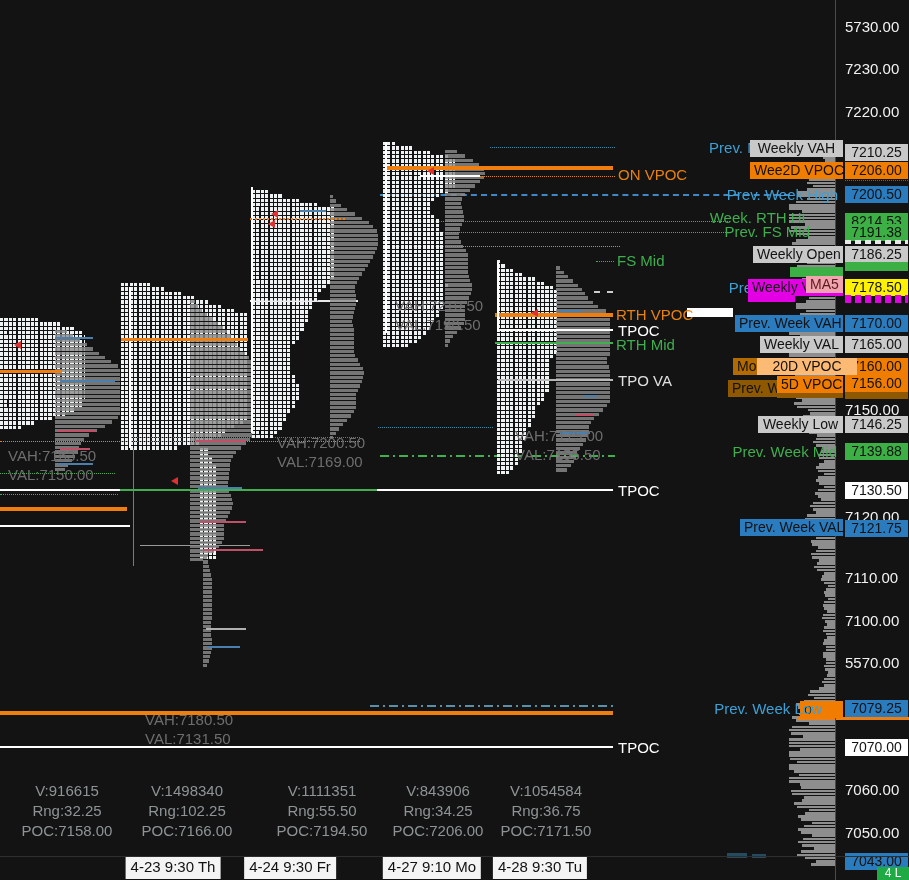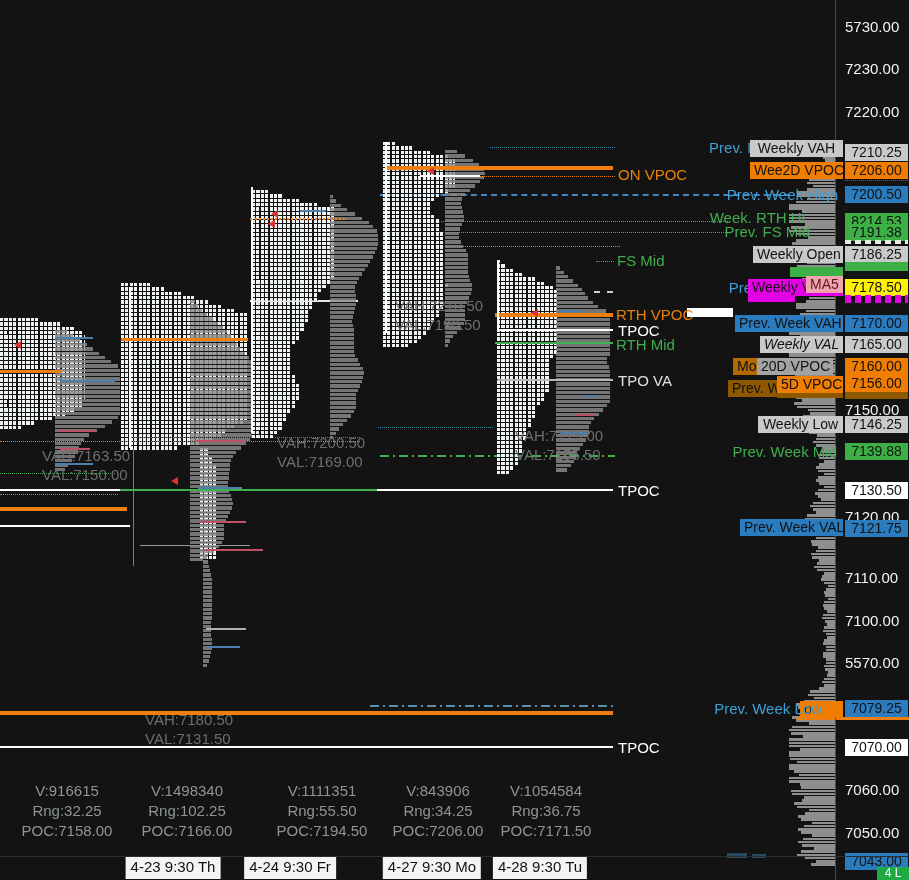--- a/index.html
+++ b/index.html
@@ -862,21 +862,21 @@
     </div>
   <div id="layer-text" class="abs">
       <div class="abs chart-label" style="left: 618px; top: 166px; color: rgb(232, 130, 12);">ON VPOC</div>
       <div class="abs chart-label" style="left: 617px; top: 252px; color: rgb(63, 174, 78);">FS Mid</div>
       <div class="abs chart-label" style="left: 616px; top: 306px; color: rgb(232, 130, 12);">RTH VPOC</div>
       <div class="abs chart-label" style="left: 618px; top: 322px; color: rgb(255, 255, 255);">TPOC</div>
       <div class="abs chart-label" style="left: 616px; top: 336px; color: rgb(63, 174, 78);">RTH Mid</div>
       <div class="abs chart-label" style="left: 618px; top: 372px; color: rgb(224, 224, 224);">TPO VA</div>
       <div class="abs chart-label" style="left: 618px; top: 482px; color: rgb(255, 255, 255);">TPOC</div>
       <div class="abs chart-label" style="left: 618px; top: 739px; color: rgb(255, 255, 255);">TPOC</div>
-      <div class="abs va-text" style="left: 42px; top: 446px;">
+      <div class="abs va-text" style="left: 8px; top: 446px;">
         <div>VAH:7163.50</div>
         <div>VAL:7150.00</div>
       </div>
       <div class="abs va-text" style="left: 395px; top: 296px;">
         <div>VAH:7210.50</div>
         <div>VAL:7190.50</div>
       </div>
       <div class="abs va-text" style="left: 277px; top: 433px;">
         <div>VAH:7200.50</div>
         <div>VAL:7169.00</div>
@@ -962,32 +962,32 @@
       <div class="abs lvl-box" style="left: 750px; width: 93px; top: 140px; background: rgb(201, 201, 201); color: rgb(18, 18, 18); text-align: center;">Weekly VAH</div>
       <div class="abs lvl-box" style="left: 750px; width: 93px; top: 162px; background: rgb(240, 125, 0); color: rgb(18, 18, 18); text-align: center;">Wee2D VPOC</div>
       <div class="abs lvl-text" style="left: 638px; width: 200px; top: 186px; color: rgb(62, 160, 214); text-align: right;">Prev. Week High</div>
       <div class="abs lvl-text" style="left: 605px; width: 200px; top: 209px; color: rgb(63, 174, 78); text-align: right;">Week. RTH Hi</div>
       <div class="abs lvl-text" style="left: 610px; width: 200px; top: 223px; color: rgb(63, 174, 78); text-align: right;">Prev. FS Mid</div>
       <div class="abs lvl-box" style="left: 753px; width: 90px; top: 246px; background: rgb(201, 201, 201); color: rgb(18, 18, 18); text-align: center;">Weekly Open</div>
       <div class="abs lvl-text" style="left: 552px; width: 200px; top: 279px; color: rgb(62, 160, 214); text-align: right;">Pre</div>
       <div class="abs lvl-box" style="left: 748px; width: 95px; top: 279px; background: rgb(228, 0, 228); color: rgb(18, 18, 18); text-align: left;">Weekly V</div>
       <div class="abs lvl-box" style="left: 806px; width: 37px; top: 276px; background: rgb(242, 163, 176); color: rgb(90, 26, 26); text-align: center;">MA5</div>
       <div class="abs lvl-box" style="left: 735px; width: 108px; top: 315px; background: rgb(43, 124, 190); color: rgb(18, 18, 18); text-align: center;">Prev. Week VAH</div>
-      <div class="abs lvl-box" style="left: 760px; width: 83px; top: 336px; background: rgb(201, 201, 201); color: rgb(18, 18, 18); text-align: center; font-style: italic;">Weekly VAL</div>
+      <div class="abs lvl-box" style="left: 760px; width: 83px; top: 336px; background: rgb(201, 201, 201); color: rgb(18, 18, 18); text-align: center;">Weekly VAL</div>
       <div class="abs lvl-box" style="left: 733px; width: 27px; top: 358px; background: rgb(179, 106, 0); color: rgb(18, 18, 18); text-align: center;">Mor</div>
-      <div class="abs lvl-box" style="left: 757px; width: 76px; top: 358px; background: #a3a3a3; color: rgb(18, 18, 18); text-align: center;">20D VPOC</div>
+      <div class="abs lvl-box" style="left: 757px; width: 100px; top: 358px; background: #fdba74; color: rgb(18, 18, 18); text-align: center;">20D VPOC</div>
       <div class="abs lvl-box" style="left: 728px; width: 115px; top: 380px; background: rgb(141, 88, 0); color: rgb(18, 18, 18); text-align: left;">Prev. W</div>
       <div class="abs lvl-box" style="left: 777px; width: 66px; top: 376px; background: rgb(240, 125, 0); color: rgb(18, 18, 18); text-align: center;">5D VPOC</div>
       <div class="abs lvl-box" style="left: 758px; width: 85px; top: 416px; background: rgb(201, 201, 201); color: rgb(18, 18, 18); text-align: center;">Weekly Low</div>
       <div class="abs lvl-text" style="left: 637px; width: 200px; top: 443px; color: rgb(63, 174, 78); text-align: right;">Prev. Week Mid</div>
       <div class="abs lvl-box" style="left: 740px; width: 103px; top: 519px; background: rgb(43, 124, 190); color: rgb(18, 18, 18); text-align: center;">Prev. Week VAL</div>
       <div class="abs lvl-box" style="left: 800px; width: 43px; top: 701px; background: rgb(240, 125, 0); color: rgb(18, 18, 18); text-align: left;">o</div>
       <div class="abs lvl-text" style="left: 622px; width: 200px; top: 700px; color: rgb(62, 160, 214); text-align: right;">Prev. Week Low</div>
     </div>
   <div id="sep-bottom"></div>
   <div id="layer-dates" class="abs">
       <div class="abs date-box" style="left: 173px;">4-23  9:30 Th</div>
       <div class="abs date-box" style="left: 290px;">4-24  9:30 Fr</div>
-      <div class="abs date-box" style="left: 432px;">4-27  9:30 Mo</div>
+      <div class="abs date-box" style="left: 432px;">4-27  9:10 Mo</div>
       <div class="abs date-box" style="left: 540px;">4-28  9:30 Tu</div>
     </div>
   <div id="badge" style="left: 877px; top: 867px; width: 32px; height: 13px; background: rgb(31, 170, 68);">4 L</div>
 </div>
 
 </body></html>

